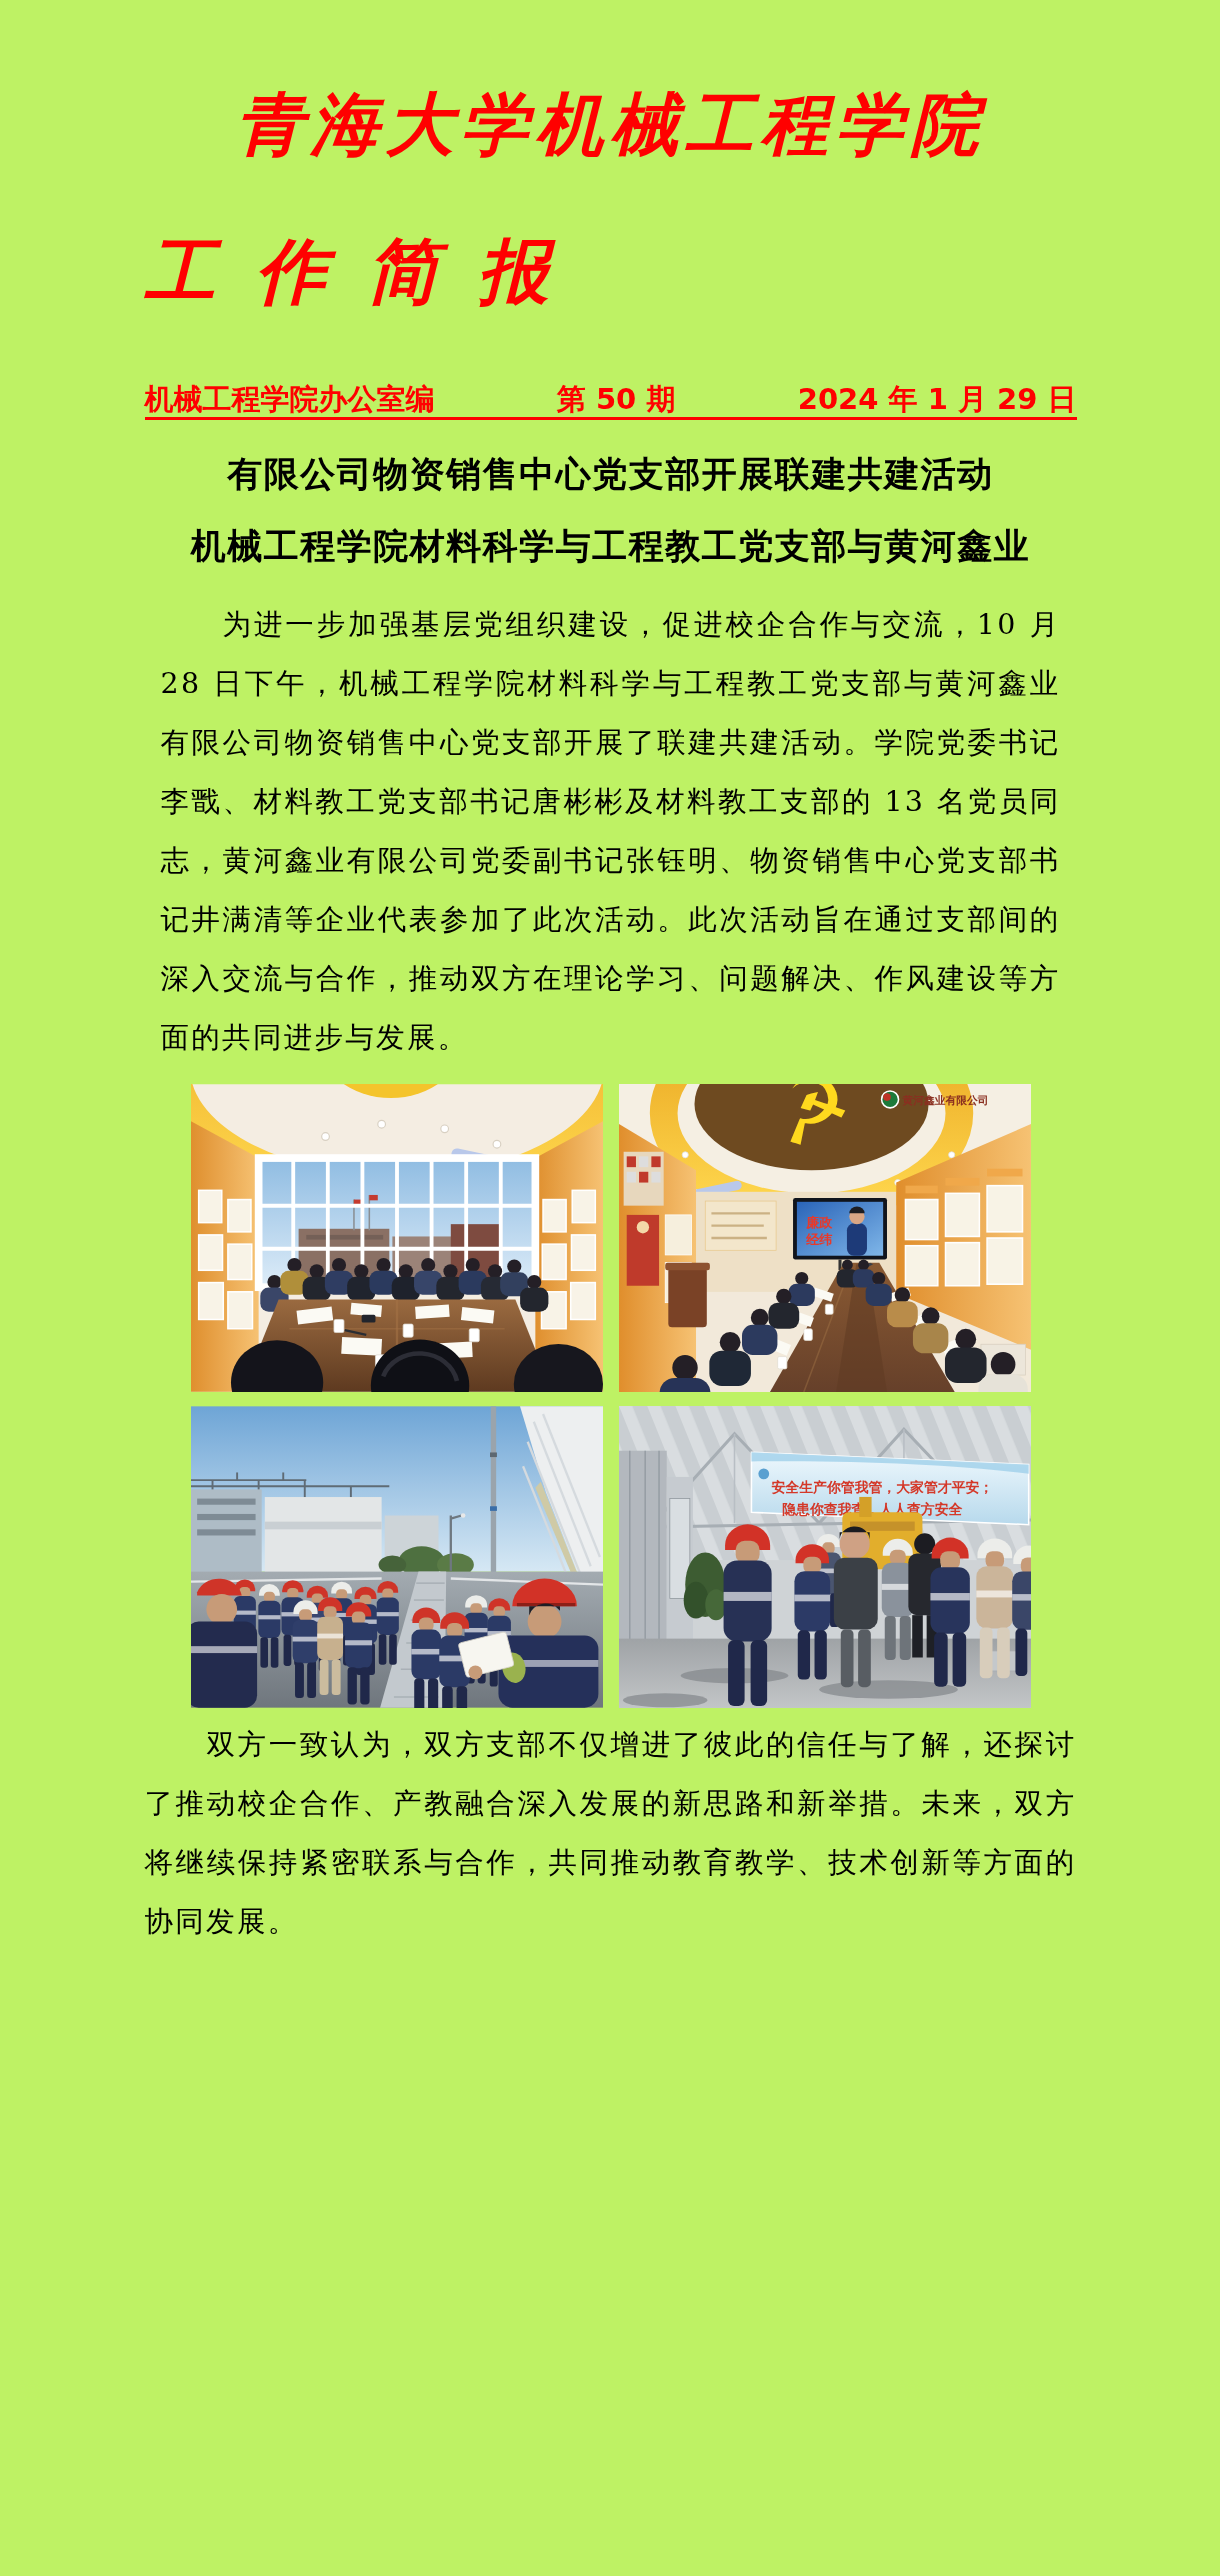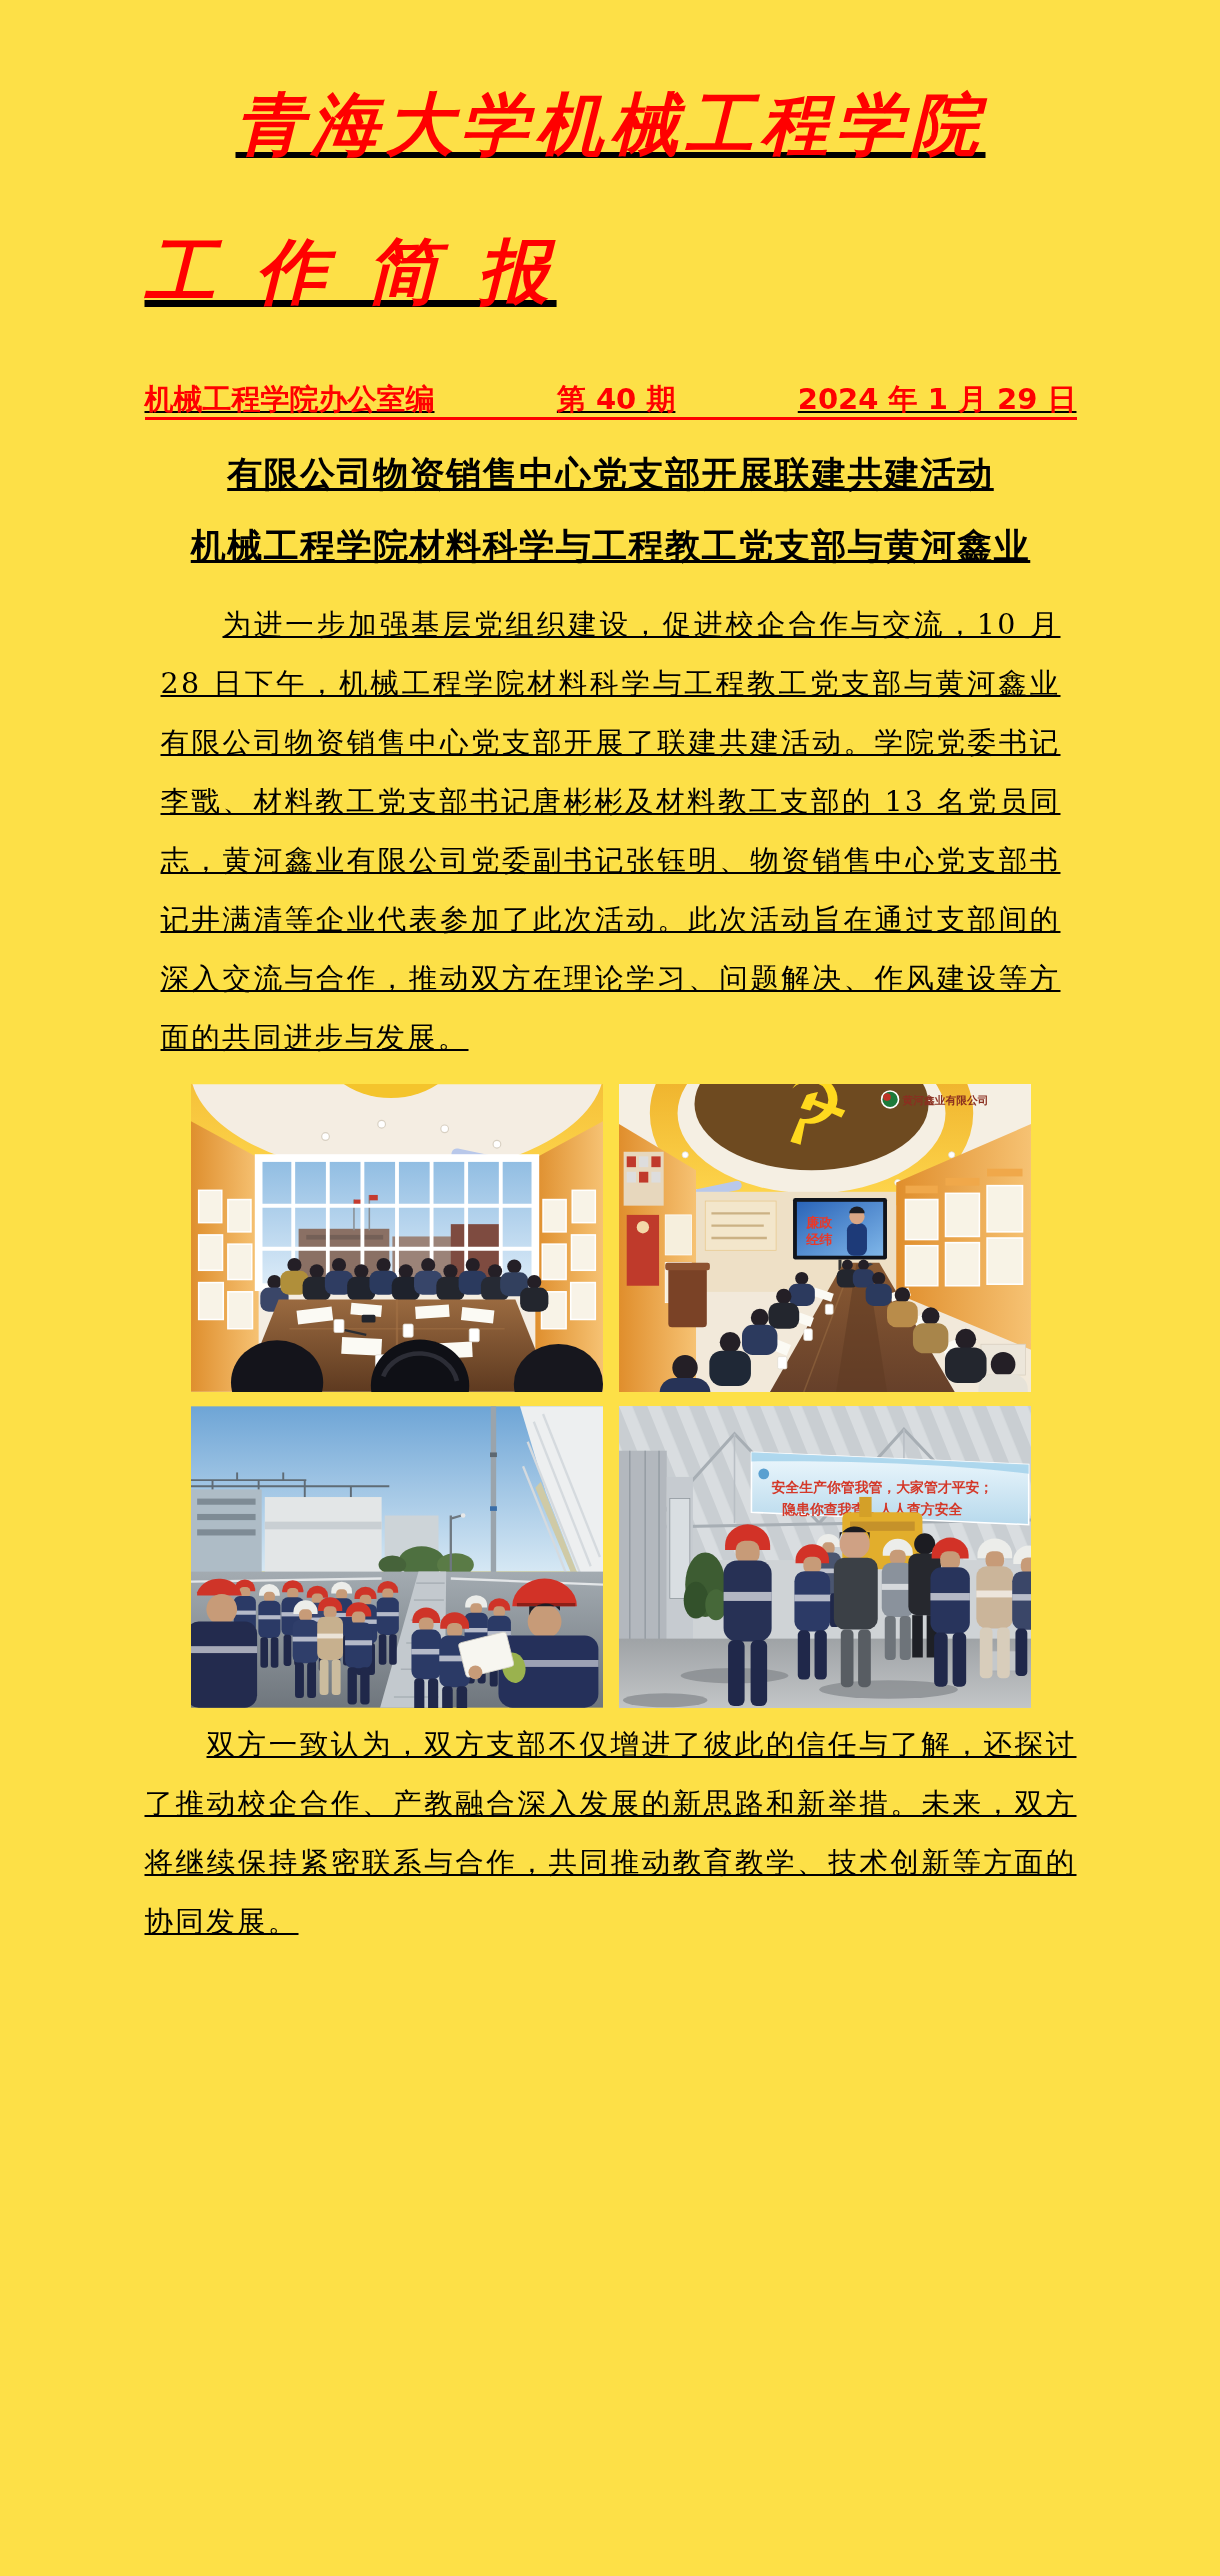--- a/index.html
+++ b/index.html
@@ -6,23 +6,22 @@
   html,body{margin:0;padding:0;}
   body{
     width:1221px;
     background:#ffffff;
     font-family:"DejaVu Serif","Liberation Serif",serif;
     color:#000;
   }
   .sheet{
     width:1221px;
     min-height:2576px;
-    background:#fde047;
+    background:#bef264;
     overflow:hidden;
-    text-decoration:underline;
   }
   .content{
     width:932px;
     margin:0 auto;
     padding-top:89px;
   }
   .org-title{
     color:#ff0000;
     font-size:68px;
     font-weight:bold;
@@ -118,21 +117,21 @@
 
 <div class="sheet">
   <div class="content">
 
     <div class="org-title">青海大学机械工程学院</div>
 
     <div class="bulletin-title">工 作 简 报</div>
 
     <div class="masthead">
       <span>机械工程学院办公室编</span>
-      <span>第 40 期</span>
+      <span>第 50 期</span>
       <span>2024 年 1 月 29 日</span>
     </div>
 
     <div class="article-title">
       <div>有限公司物资销售中心党支部开展联建共建活动</div>
       <div>机械工程学院材料科学与工程教工党支部与黄河鑫业</div>
     </div>
 
     <div class="body-text">
       <p class="first">为进一步加强基层党组织建设，促进校企合作与交流，10 月 28 日下午，机械工程学院材料科学与工程教工党支部与黄河鑫业有限公司物资销售中心党支部开展了联建共建活动。学院党委书记李戬、材料教工党支部书记唐彬彬及材料教工支部的 13 名党员同志，黄河鑫业有限公司党委副书记张钰明、物资销售中心党支部书记井满清等企业代表参加了此次活动。此次活动旨在通过支部间的深入交流与合作，推动双方在理论学习、问题解决、作风建设等方面的共同进步与发展。</p>

